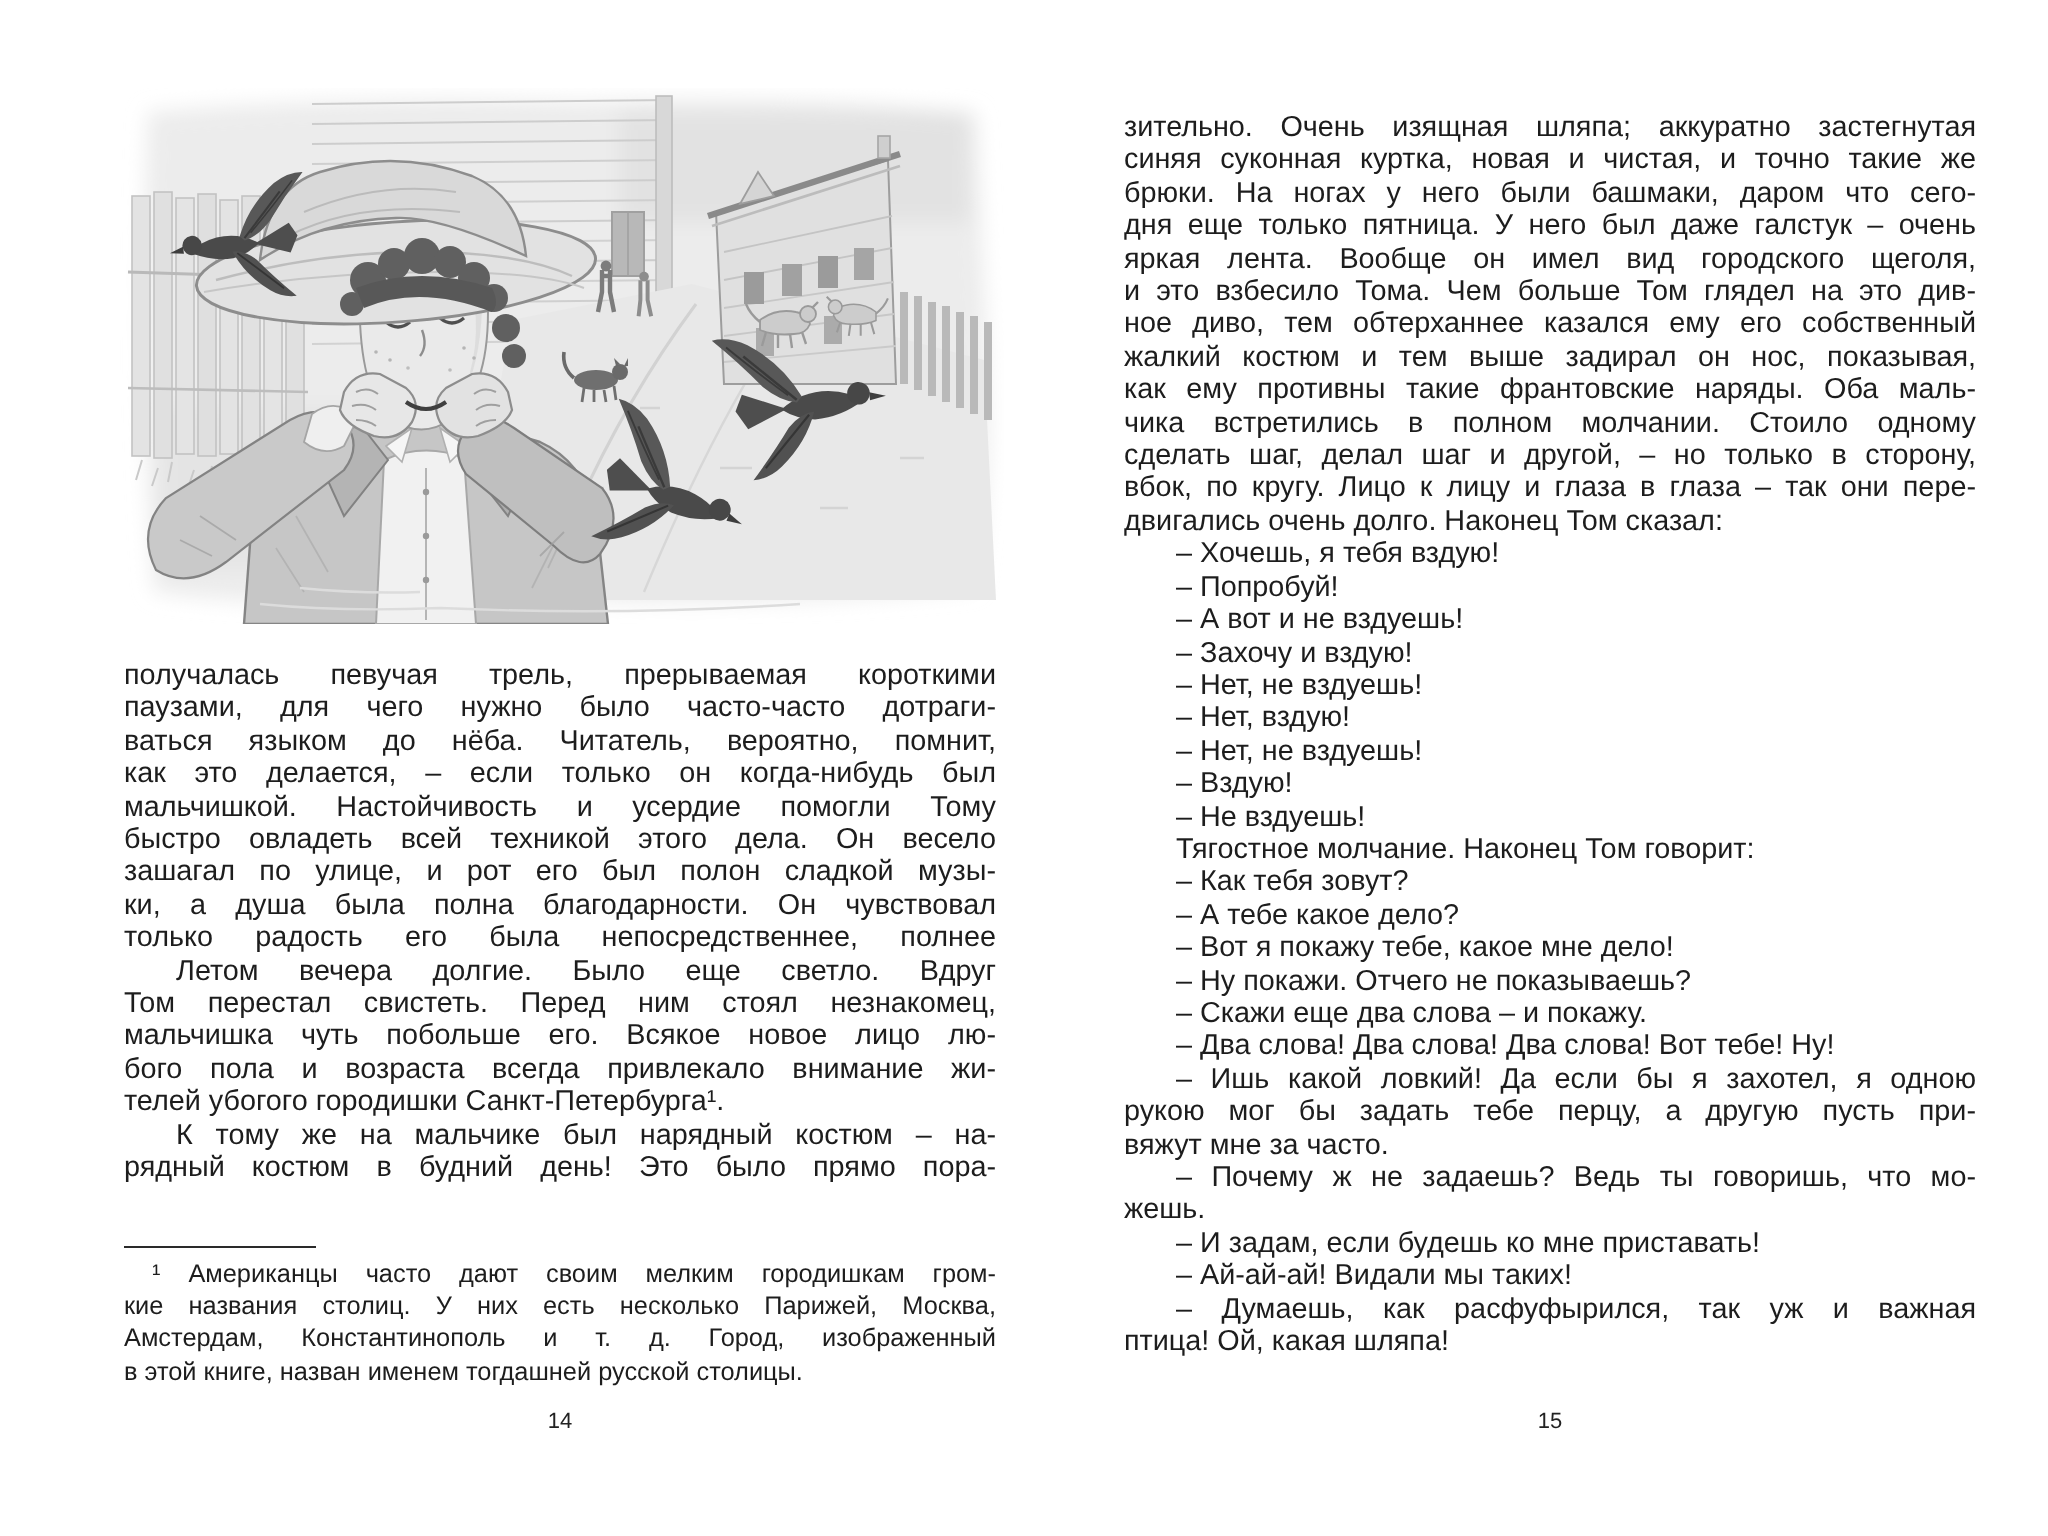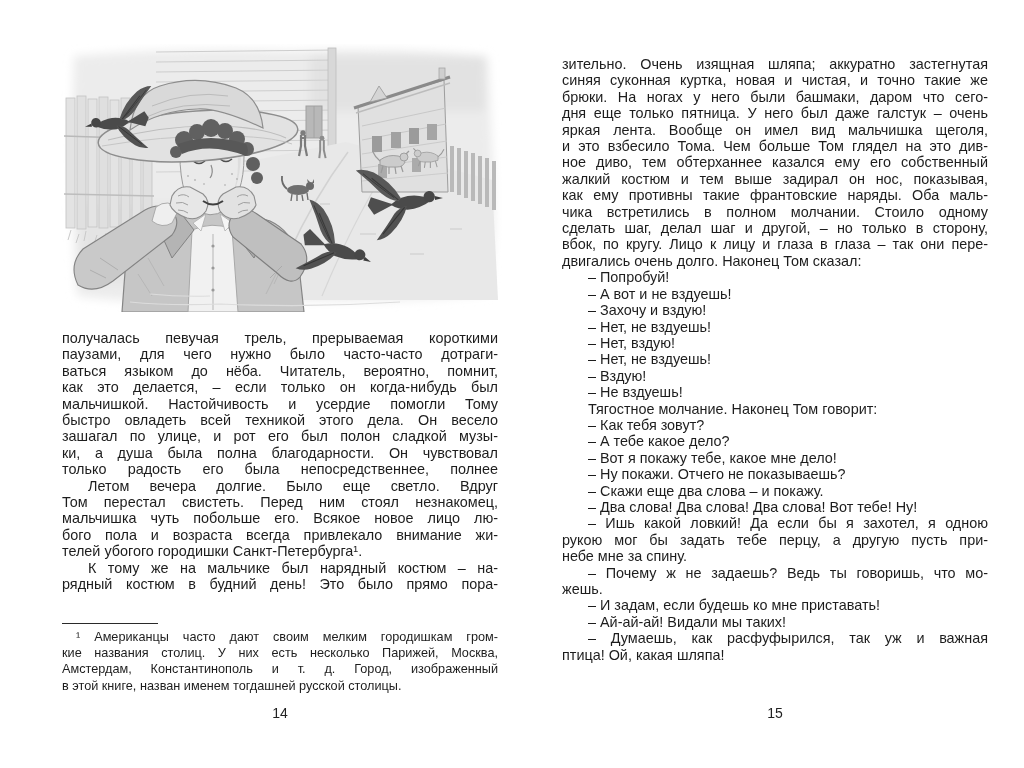--- a/index.html
+++ b/index.html
@@ -11,21 +11,21 @@
     -webkit-font-smoothing:antialiased;
   }
   .page-col{position:absolute;}
   .bodytext{font-size:14.4px;line-height:16.4px;}
   .line{text-align:left;white-space:normal;}
   .line.j{text-align:justify;text-align-last:justify;}
   .line.i{text-indent:26px;}
   .footnote{font-size:12.7px;line-height:16.2px;}
   .footnote .line.i{text-indent:14px;}
   .footnote-rule{position:absolute;left:62px;top:623px;width:96px;height:0;border-top:1.6px solid #2a2a2a;}
-  .page-number{position:absolute;width:100%;text-align:center;font-size:14px;color:#222;}
+  .page-number{position:absolute;width:100%;text-align:center;font-size:11px;color:#222;}
   .illustration{position:absolute;left:60px;top:44px;width:442px;height:268px;}
 </style>
 </head>
 <body>
 
 <div>
 
   <div class="illustration" aria-label="Pencil sketch: a boy in a wide-brimmed straw hat whistles with fingers at his mouth on a village street; birds fly around, dogs play in the road, a cat walks by, houses and fences recede into the distance">
     <svg width="442" height="268" viewBox="0 0 442 268" xmlns="http://www.w3.org/2000/svg">
       <defs>
@@ -255,47 +255,48 @@
     <div class="page-number" style="position:static;">14</div>
   </div>
 </div>
 
 <div>
   <div class="page-col bodytext" style="left:562px;top:56px;width:426px;">
       <div class="line j">зительно. Очень изящная шляпа; аккуратно застегнутая</div>
       <div class="line j">синяя суконная куртка, новая и чистая, и точно такие же</div>
       <div class="line j">брюки. На ногах у него были башмаки, даром что сего-</div>
       <div class="line j">дня еще только пятница. У него был даже галстук – очень</div>
-      <div class="line j">яркая лента. Вообще он имел вид мальчишка щеголя,</div>
+      <div class="line j">яркая лента. Вообще он имел вид городского щеголя,</div>
       <div class="line j">и это взбесило Тома. Чем больше Том глядел на это див-</div>
       <div class="line j">ное диво, тем обтерханнее казался ему его собственный</div>
       <div class="line j">жалкий костюм и тем выше задирал он нос, показывая,</div>
       <div class="line j">как ему противны такие франтовские наряды. Оба маль-</div>
       <div class="line j">чика встретились в полном молчании. Стоило одному</div>
       <div class="line j">сделать шаг, делал шаг и другой, – но только в сторону,</div>
       <div class="line j">вбок, по кругу. Лицо к лицу и глаза в глаза – так они пере-</div>
       <div class="line">двигались очень долго. Наконец Том сказал:</div>
+      <div class="line i">– Хочешь, я тебя вздую!</div>
       <div class="line i">– Попробуй!</div>
       <div class="line i">– А вот и не вздуешь!</div>
       <div class="line i">– Захочу и вздую!</div>
       <div class="line i">– Нет, не вздуешь!</div>
       <div class="line i">– Нет, вздую!</div>
       <div class="line i">– Нет, не вздуешь!</div>
       <div class="line i">– Вздую!</div>
       <div class="line i">– Не вздуешь!</div>
       <div class="line i">Тягостное молчание. Наконец Том говорит:</div>
       <div class="line i">– Как тебя зовут?</div>
       <div class="line i">– А тебе какое дело?</div>
       <div class="line i">– Вот я покажу тебе, какое мне дело!</div>
       <div class="line i">– Ну покажи. Отчего не показываешь?</div>
       <div class="line i">– Скажи еще два слова – и покажу.</div>
       <div class="line i">– Два слова! Два слова! Два слова! Вот тебе! Ну!</div>
       <div class="line j i">– Ишь какой ловкий! Да если бы я захотел, я одною</div>
       <div class="line j">рукою мог бы задать тебе перцу, а другую пусть при-</div>
-      <div class="line">небе мне за спину.</div>
+      <div class="line">вяжут мне за часто.</div>
       <div class="line j i">– Почему ж не задаешь? Ведь ты говоришь, что мо-</div>
       <div class="line">жешь.</div>
       <div class="line i">– И задам, если будешь ко мне приставать!</div>
       <div class="line i">– Ай-ай-ай! Видали мы таких!</div>
       <div class="line j i">– Думаешь, как расфуфырился, так уж и важная</div>
       <div class="line">птица! Ой, какая шляпа!</div>
     </div>
 
   <div class="page-col" style="left:562px;top:705px;width:426px;">
     <div class="page-number" style="position:static;">15</div>

